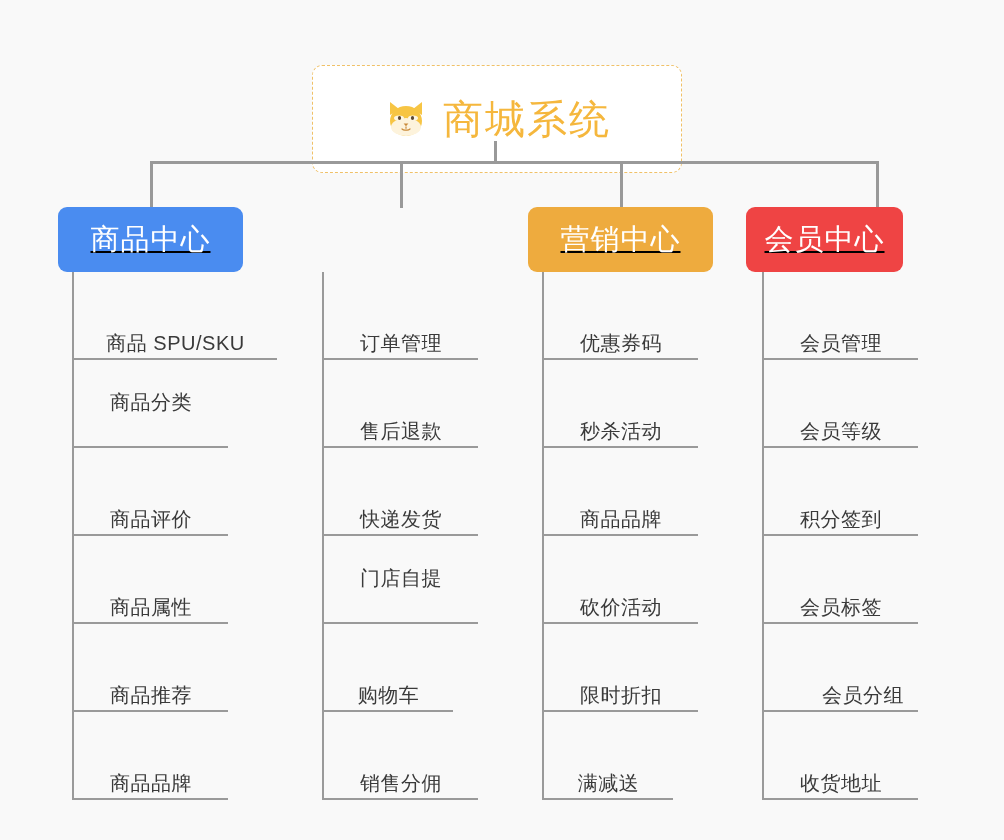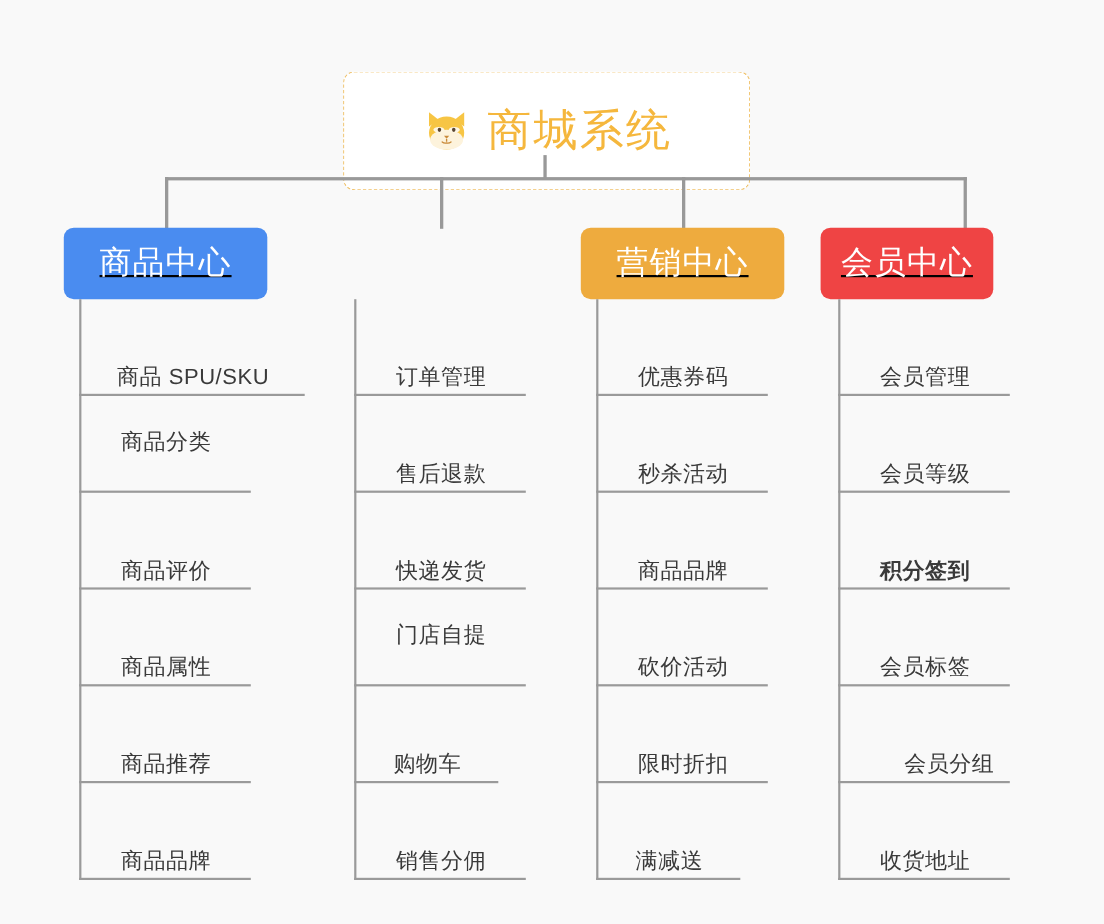--- a/index.html
+++ b/index.html
@@ -221,21 +221,21 @@
     <span class="cat-label">会员中心</span>
   </div>
   <div class="leaf-col" style="left:762px;">
     <div class="leaf-spine" style="height:528px;"></div>
     <div class="leaf-item" style="top:0px; width:156px;">
       <span class="leaf-label">会员管理</span>
     </div>
     <div class="leaf-item" style="top:88px; width:156px;">
       <span class="leaf-label">会员等级</span>
     </div>
-    <div class="leaf-item" style="top:176px; width:156px;font-weight:bold;">
+    <div class="leaf-item" style="top:176px; width:156px;">
       <span class="leaf-label">积分签到</span>
     </div>
     <div class="leaf-item" style="top:264px; width:156px;">
       <span class="leaf-label">会员标签</span>
     </div>
     <div class="leaf-item" style="top:352px; width:156px;justify-content:flex-end;">
       <span class="leaf-label">会员分组</span>
     </div>
     <div class="leaf-item" style="top:440px; width:156px;">
       <span class="leaf-label">收货地址</span>

